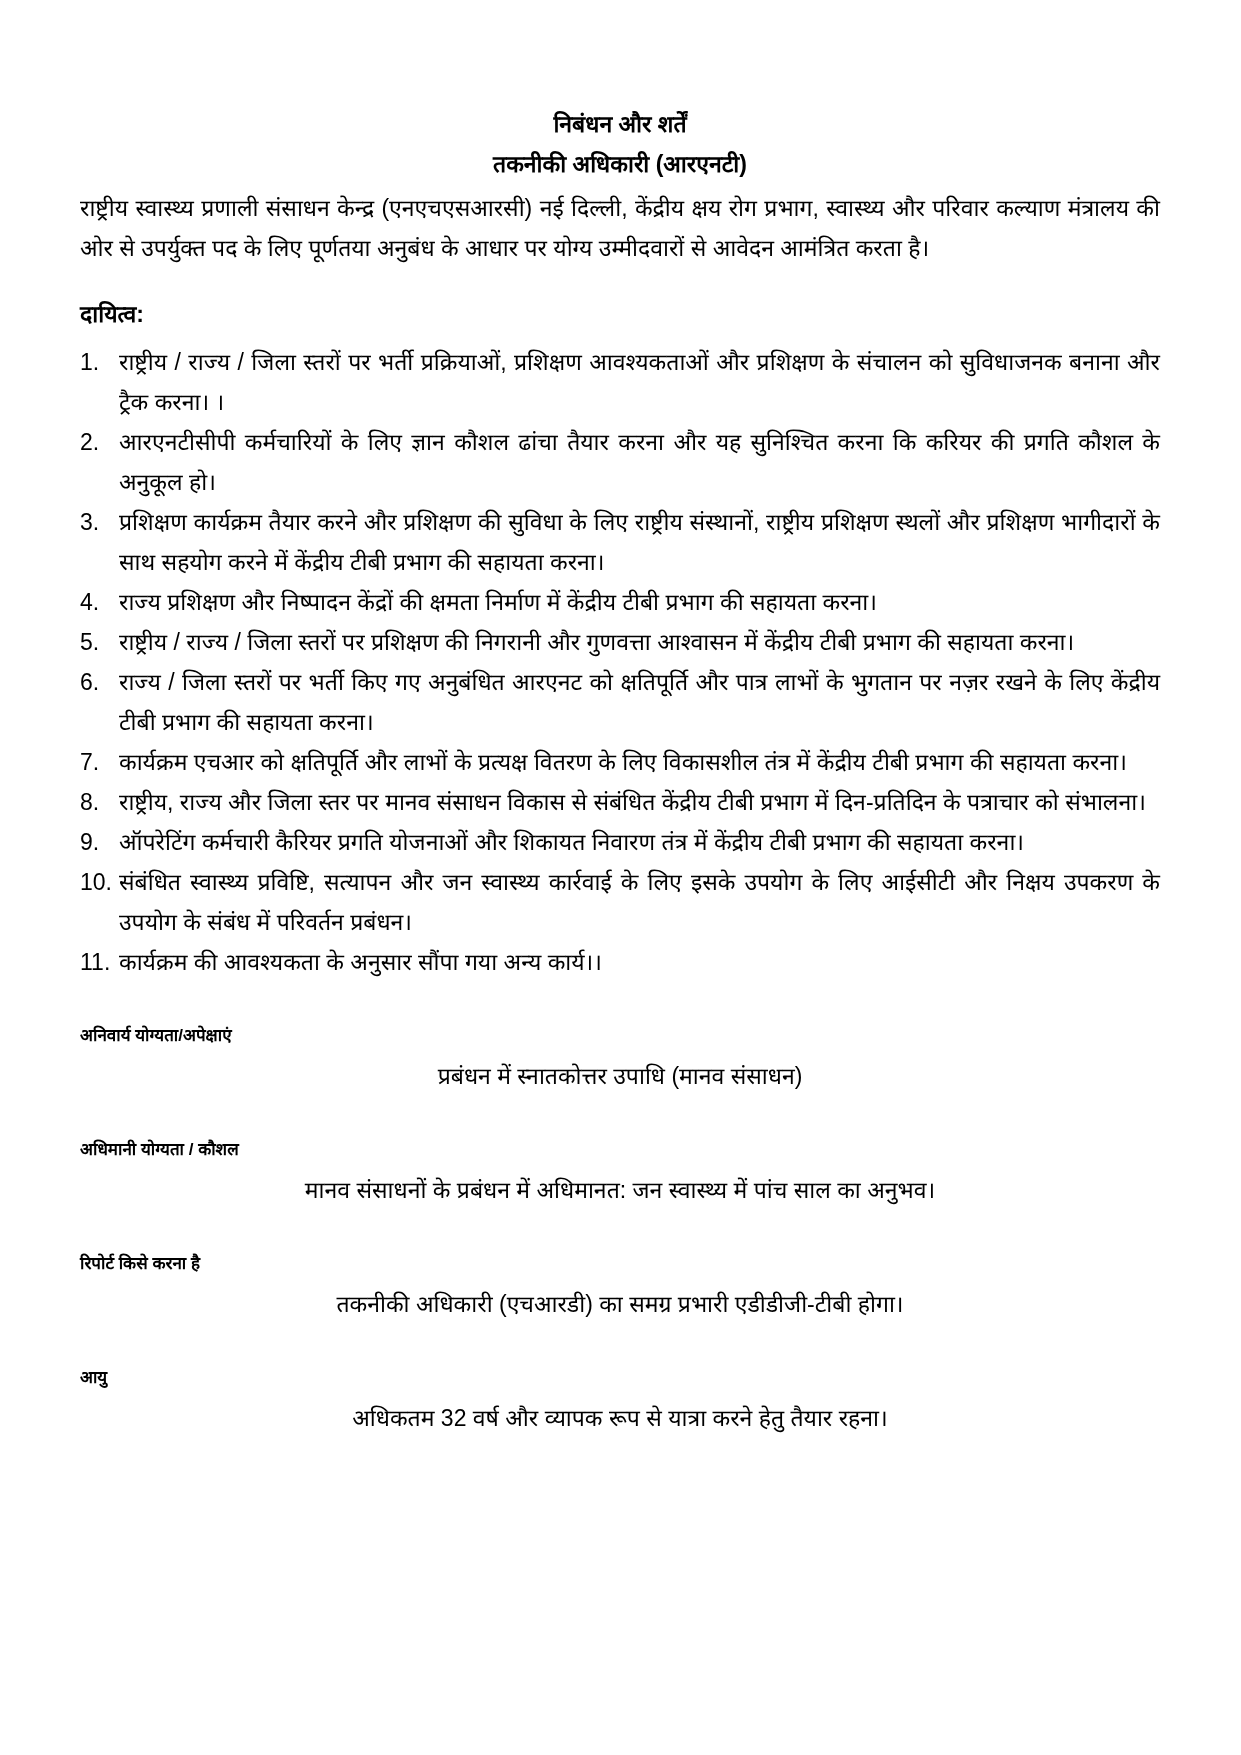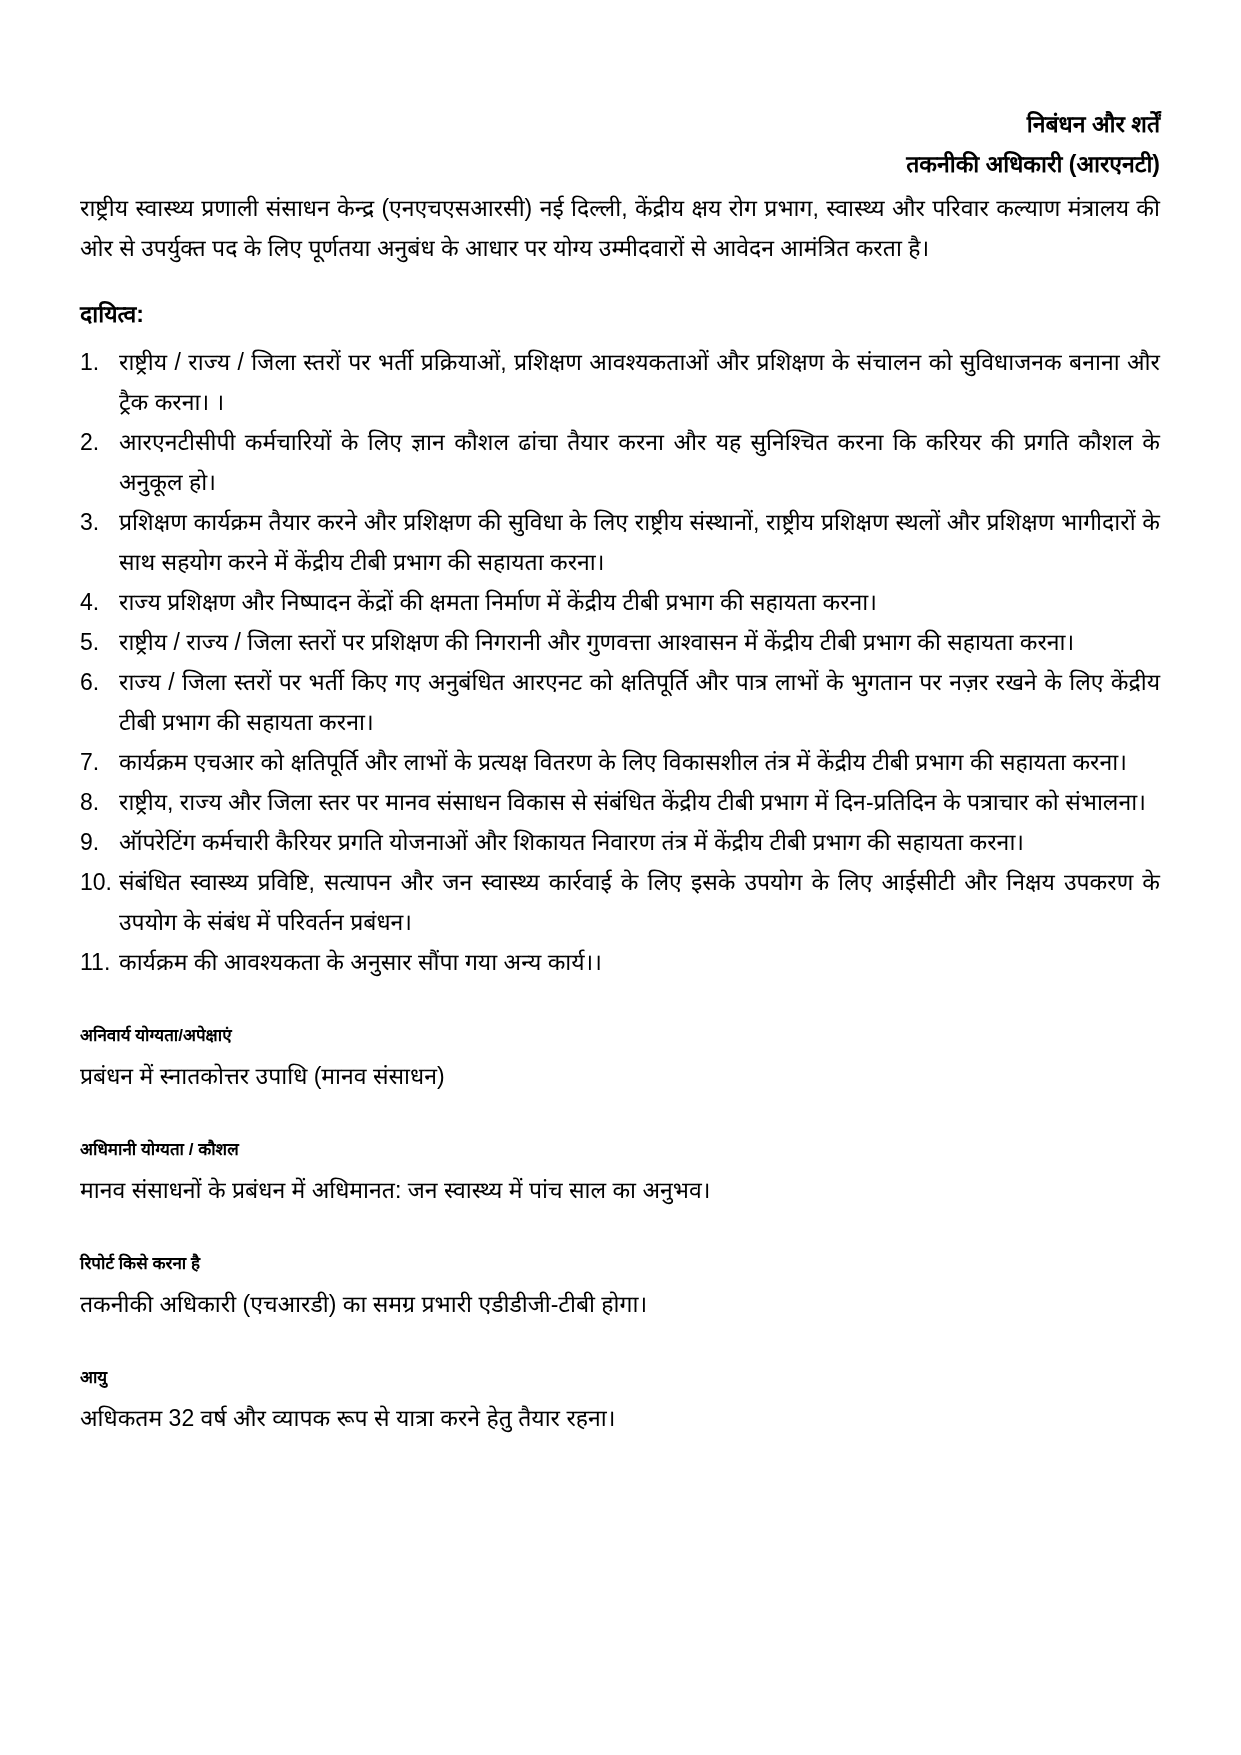--- a/index.html
+++ b/index.html
@@ -15,21 +15,21 @@
     background: #ffffff;
     color: #000000;
     font-family: "Liberation Sans", "DejaVu Sans", sans-serif;
     font-size: 23px;
     line-height: 40px;
     box-sizing: border-box;
     padding: 104px 81px 60px 80px;
     overflow: hidden;
   }
   .title-block {
-    text-align: right;
+    text-align: center;
     font-weight: bold;
   }
   .title-block .line {
     display: block;
   }
   .intro {
     margin-top: 4px;
     text-align: justify;
   }
   .duties-heading {
@@ -58,20 +58,21 @@
     margin-top: 34px;
   }
   .section .sec-heading {
     font-weight: bold;
     margin: 0;
     font-size: 17px;
     line-height: 40px;
   }
   .section .sec-body {
     margin: 0;
+    text-align: center;
   }
 </style>
 </head>
 <body>
 
 <div class="page">
 
   <div class="title-block">
     <span class="line">निबंधन और शर्तें</span>
     <span class="line">तकनीकी अधिकारी (आरएनटी)</span>

